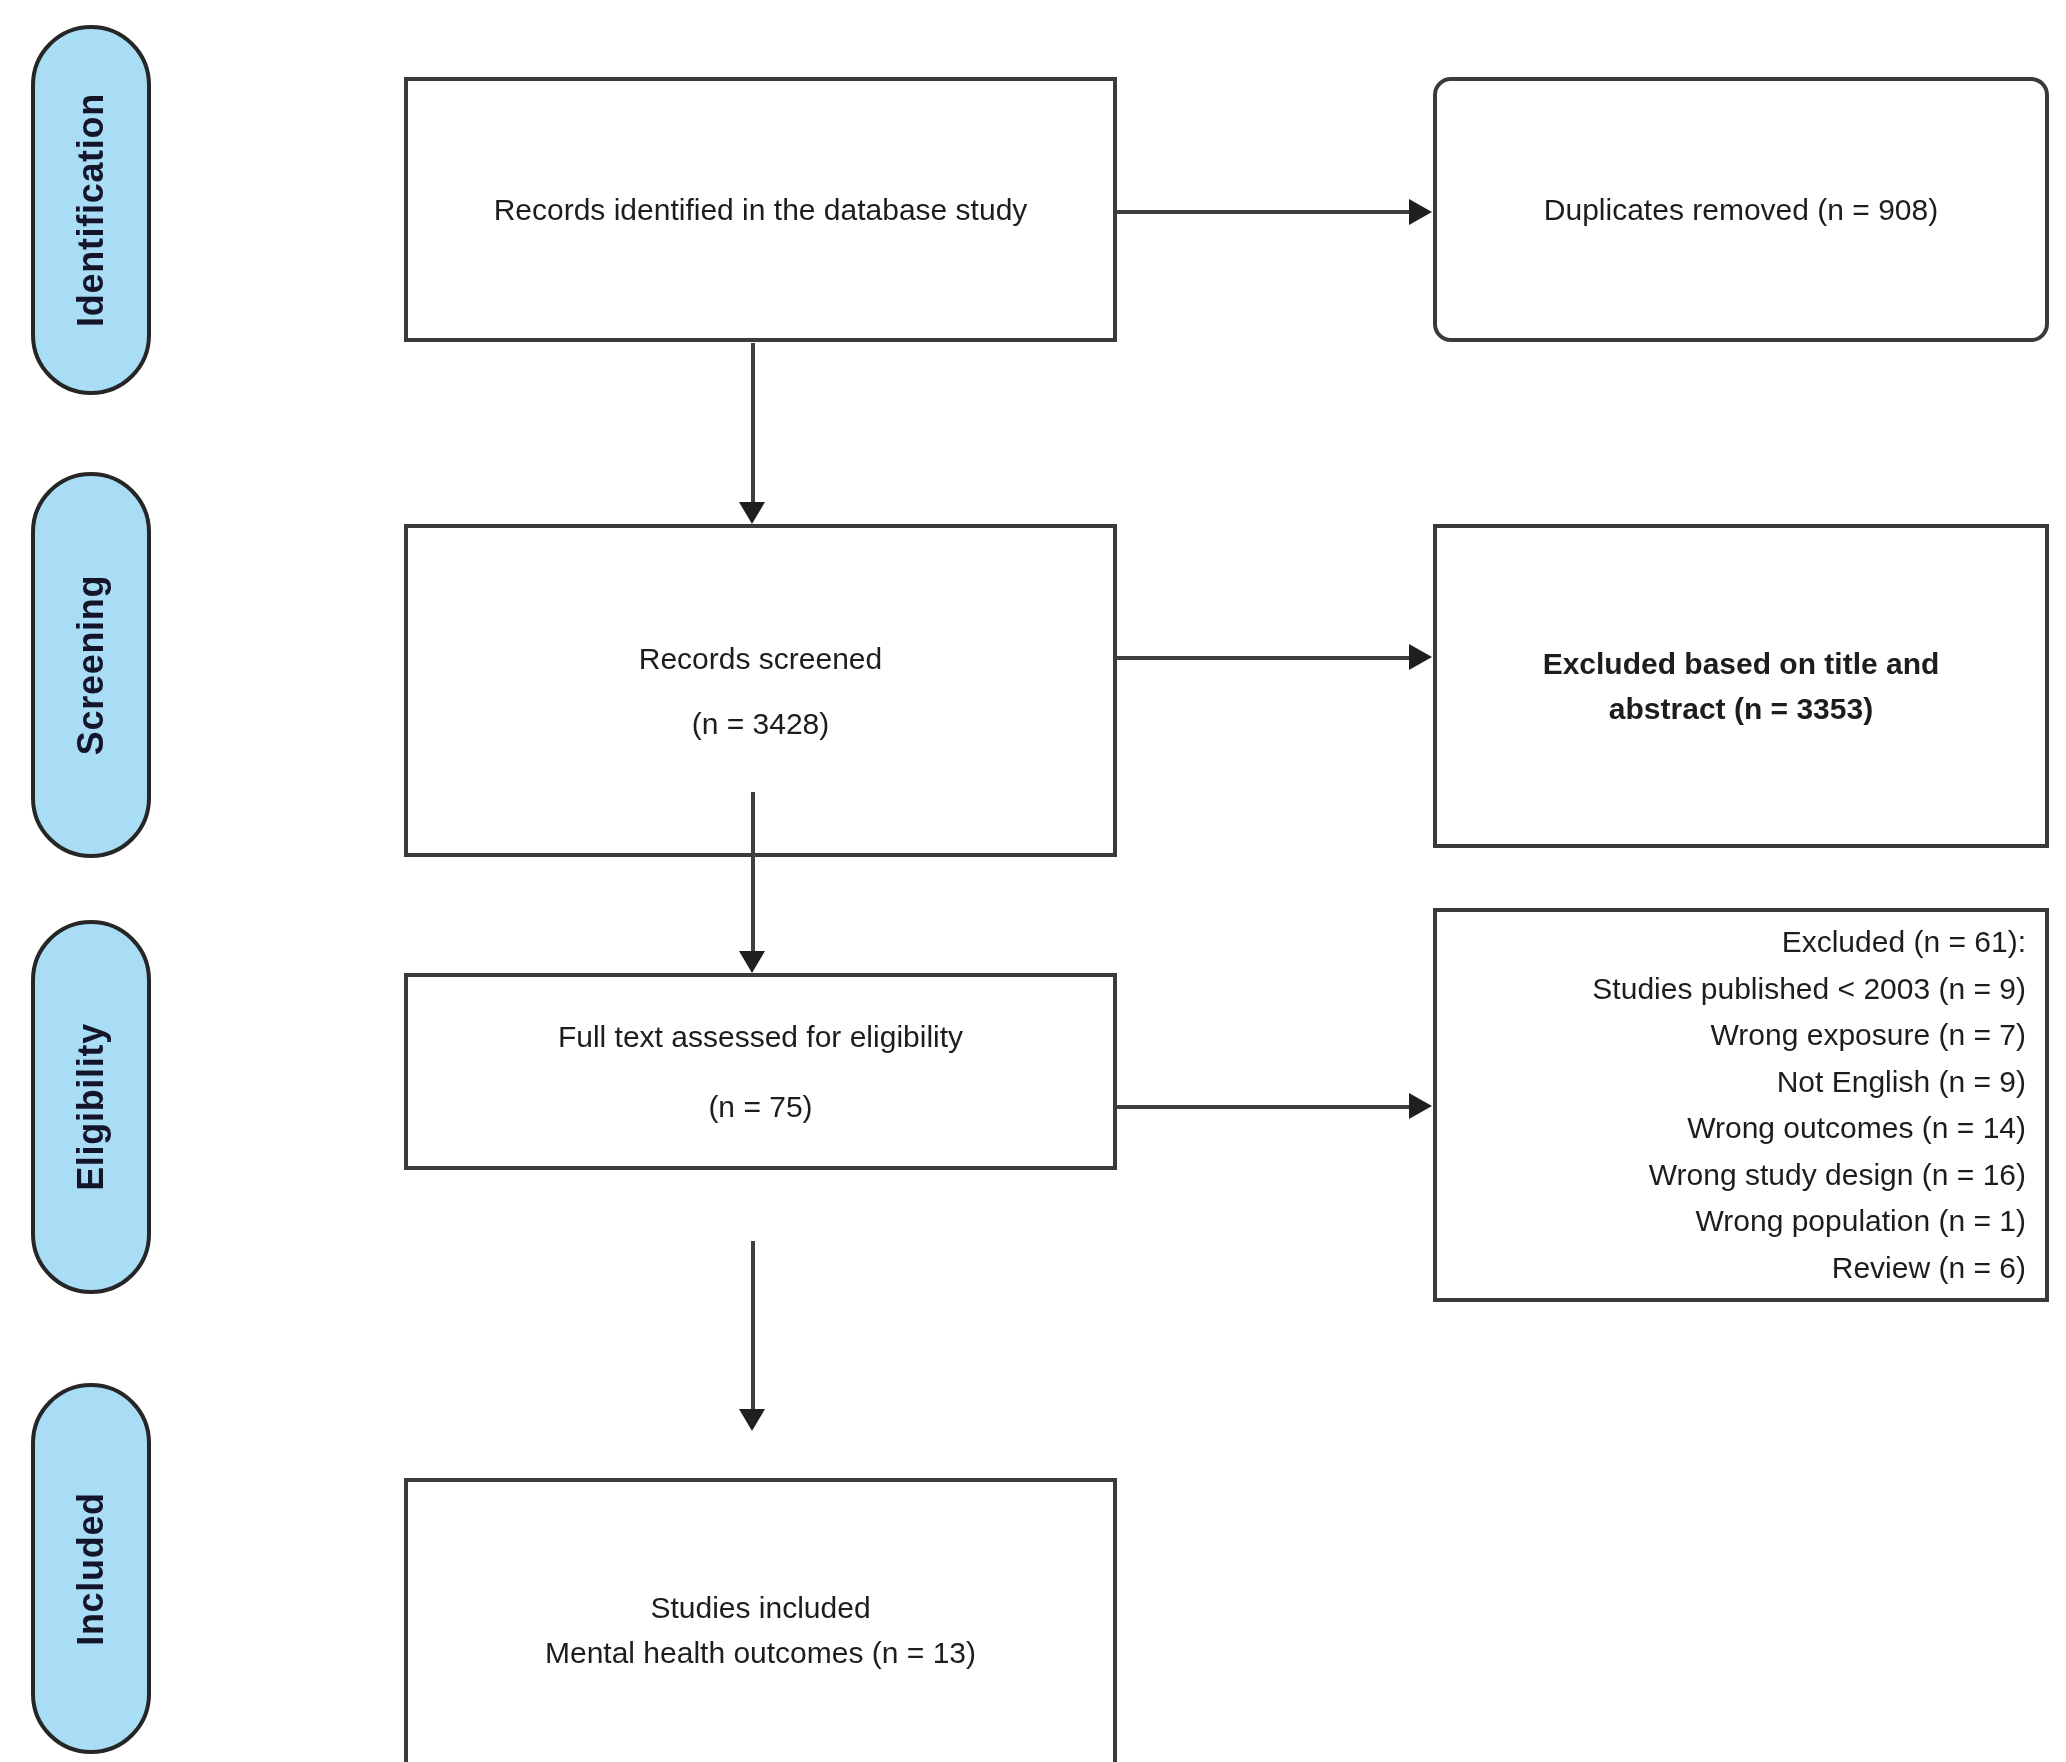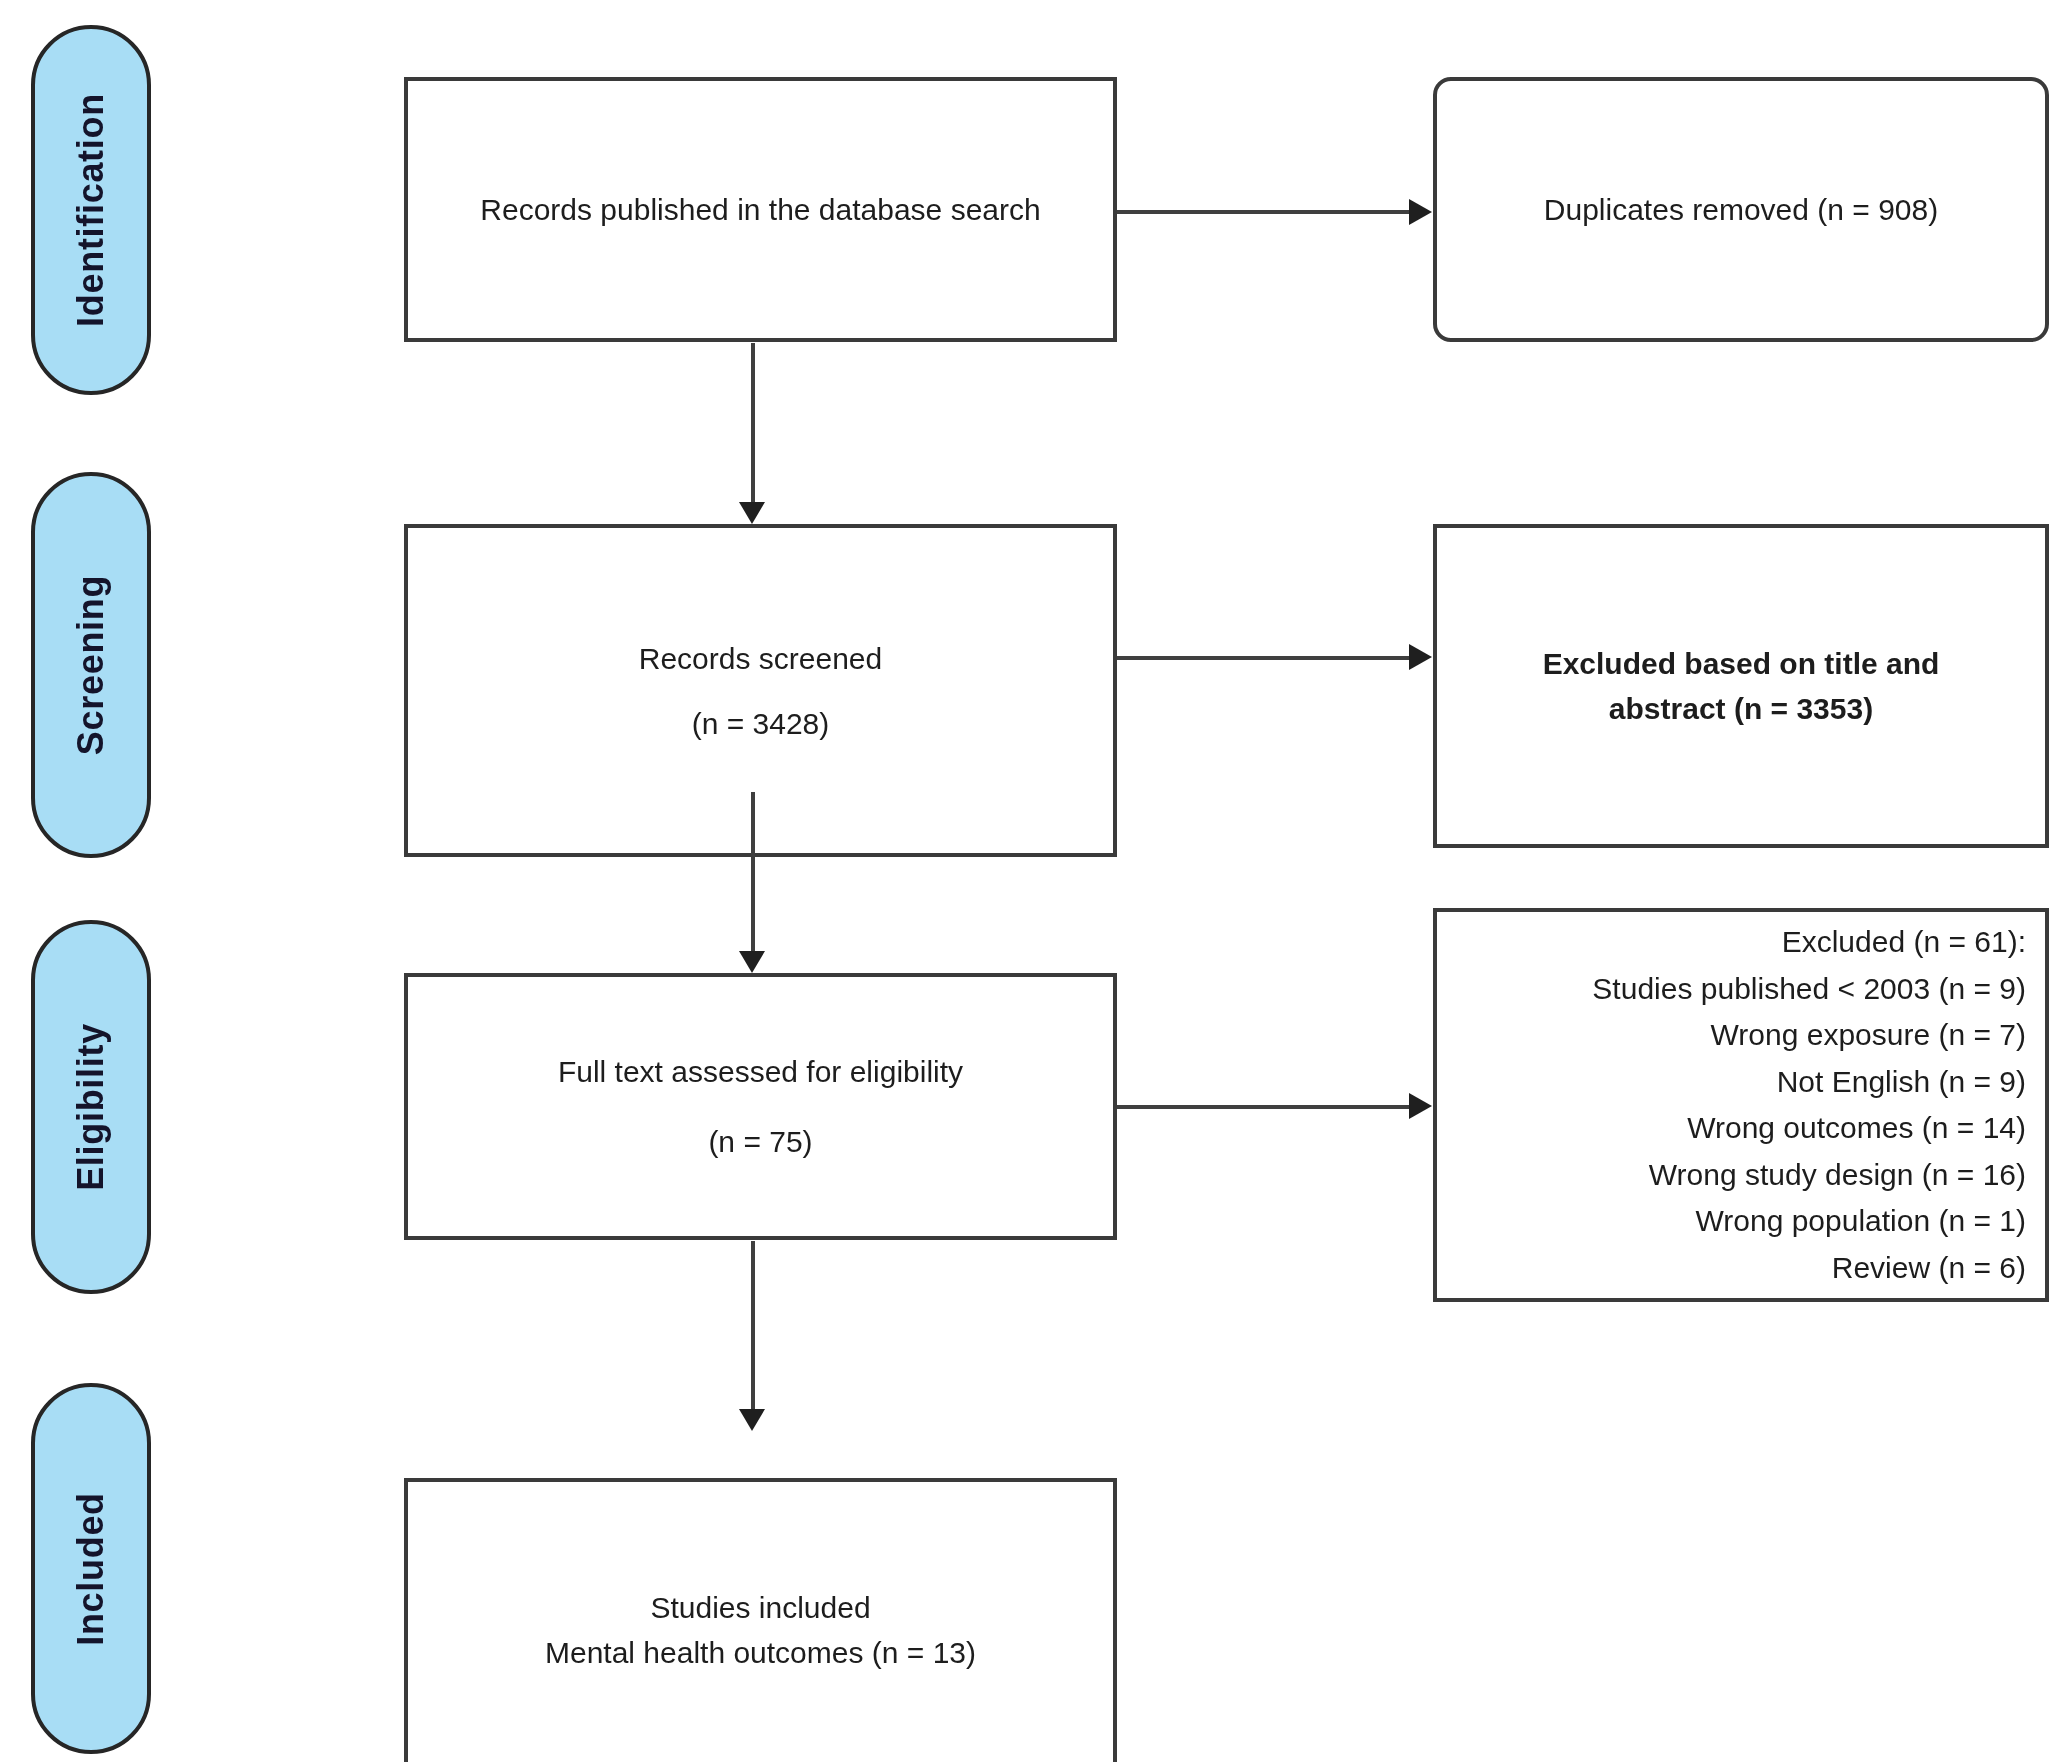--- a/index.html
+++ b/index.html
@@ -102,29 +102,29 @@
     <span class="label">Screening</span>
   </div>
   <div class="pill" style="top:920px; height:374px;">
     <span class="label">Eligibility</span>
   </div>
   <div class="pill" style="top:1383px; height:371px;">
     <span class="label">Included</span>
   </div>
 
   <div class="box main" style="top:77px; height:265px;">
-    <div class="line">Records published in the database search</div>
+    <div class="line">Records identified in the database study</div>
   </div>
 
   <div class="box main" style="top:524px; height:333px;gap:20px;">
     <div class="line">Records screened</div>
     <div class="line">(n = 3428)</div>
   </div>
 
-  <div class="box main" style="top:973px; height:267px;gap:25px;">
+  <div class="box main" style="top:973px; height:197px;gap:25px;">
     <div class="line">Full text assessed for eligibility</div>
     <div class="line">(n = 75)</div>
   </div>
 
   <div class="box main" style="top:1431px; height:303px;margin-top:47px;">
     <div class="line">Studies included</div>
     <div class="line">Mental health outcomes (n = 13)</div>
   </div>
 
   <div class="box side" style="top:77px; height:265px;border-radius:18px;">

